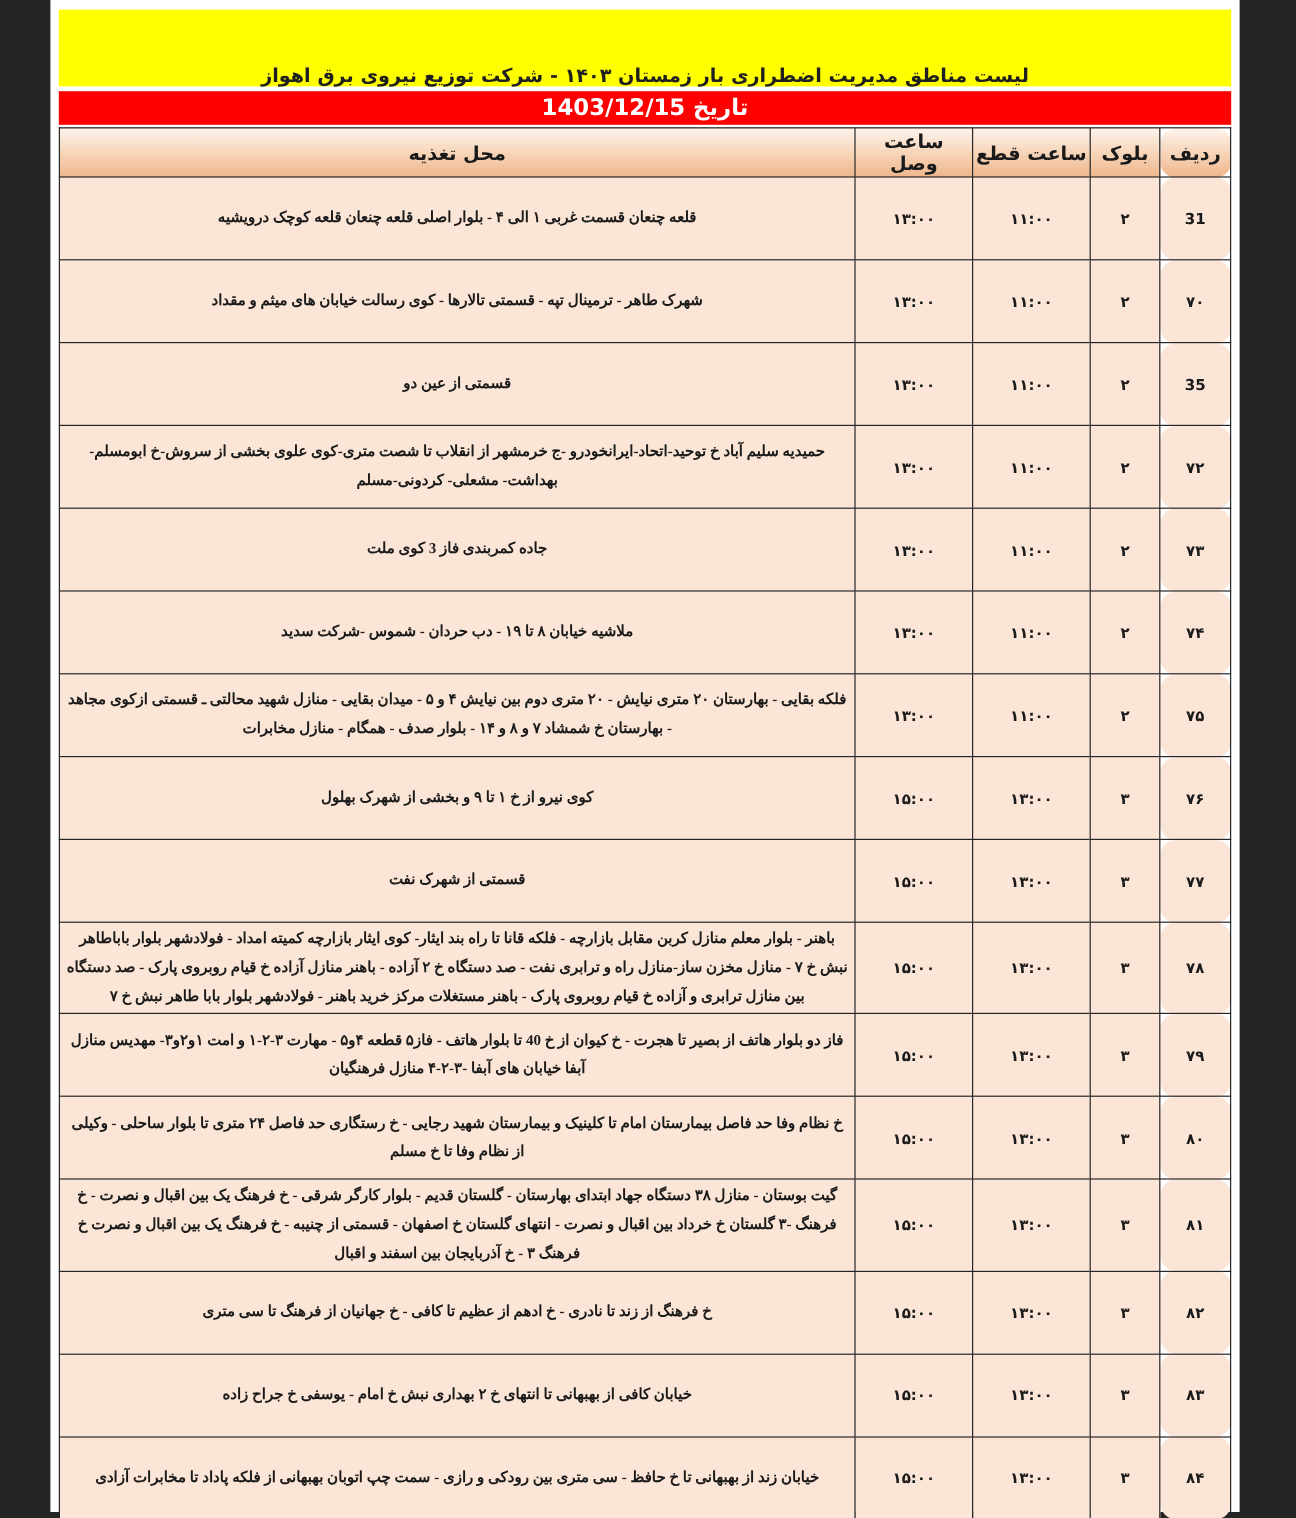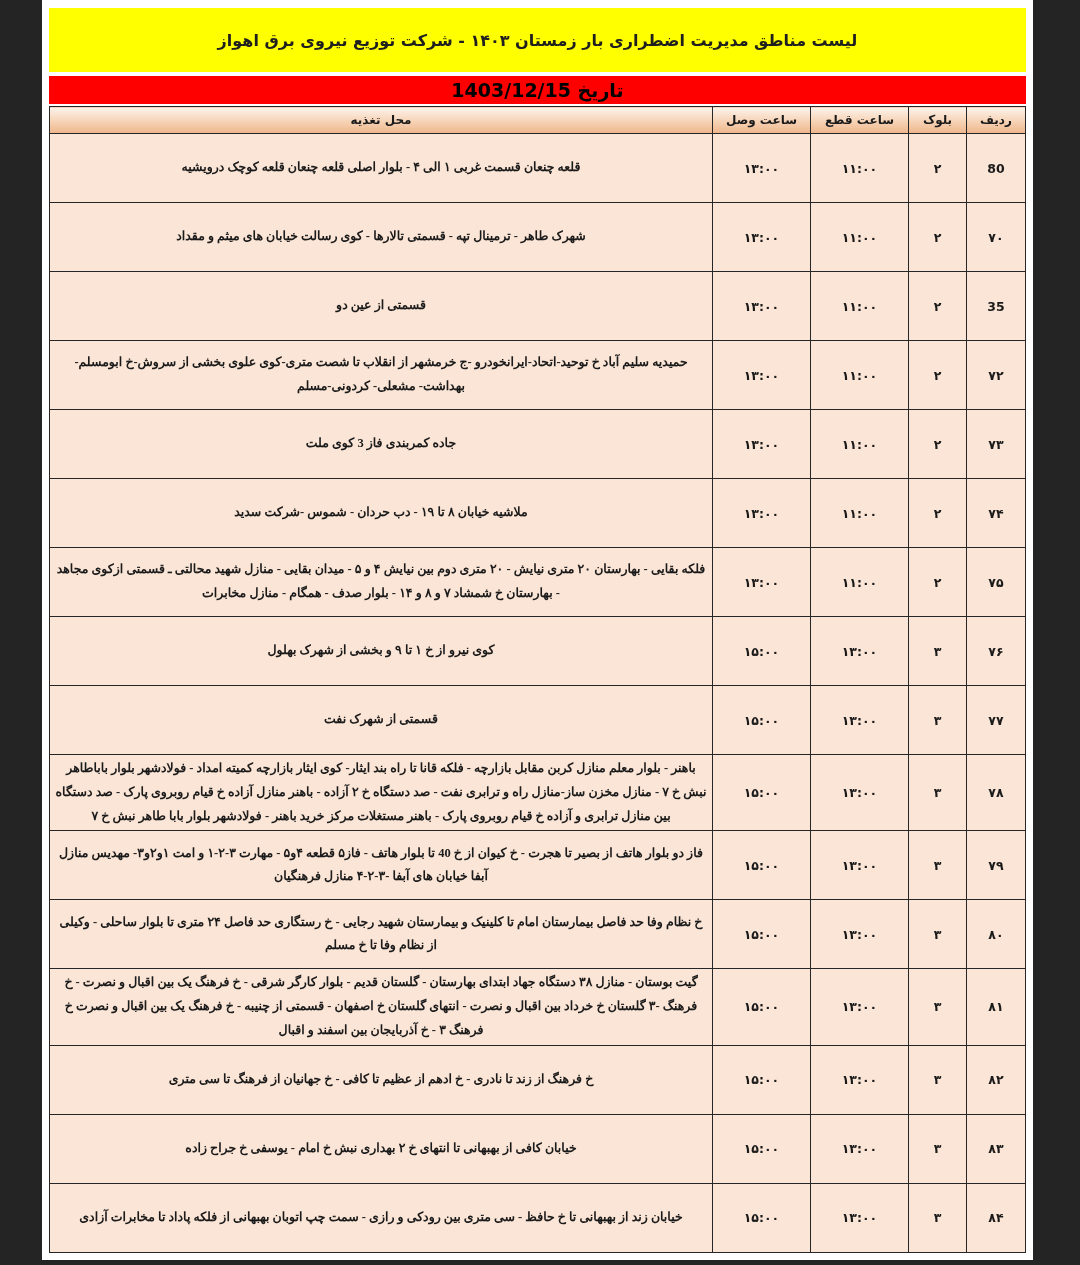--- a/index.html
+++ b/index.html
@@ -24,40 +24,40 @@
     width: 991px;
     height: 1260px;
     background: #ffffff;
     box-sizing: border-box;
     padding: 8px 7px 0 7px;
   }
   .banner-title {
     background: #ffff00;
     height: 64px;
     display: flex;
-    align-items: center;
+    align-items: flex-end;
     justify-content: center;
     text-align: center;
   }
   .banner-title span {
     color: #1f1f1f;
     font-size: 16px;
     font-weight: bold;
     direction: rtl;
   }
   .banner-date {
     background: #ff0000;
     height: 28px;
     margin-top: 4px;
     display: flex;
     align-items: center;
     justify-content: center;
   }
   .banner-date span {
-    color: #000000;
+    color: #ffffff;
     font-size: 19px;
     font-weight: bold;
     direction: rtl;
     line-height: 1;
   }
   table.outage {
     width: 100%;
     margin-top: 2px;
     border-collapse: collapse;
     direction: rtl;
@@ -66,37 +66,37 @@
   table.outage th, table.outage td {
     border: 1px solid #262626;
     text-align: center;
     vertical-align: middle;
     font-weight: bold;
     color: #1a1a1a;
   }
   table.outage thead th {
     background: linear-gradient(to bottom, #fdf3ec 0%, #f6d2b4 55%, #efb68c 100%);
     height: 24px;
-    font-size: 12px;
+    font-size: 16px;
     padding: 1px 2px;
     margin-top: 32px;
   }
   table.outage tbody td {
     background: #fbe5d6;
     height: 64px;
     font-size: 12.5px;
     padding: 2px 4px;
   }
   td.cell-location {
     padding: 3px 12px;
     line-height: 1.9;
     font-size: 12px;
     font-family: Liberation Serif, serif;
   }
-  .col-row { width: 54px; }
+  .col-row { width: 54px; border-radius: 13px; }
   .col-block { width: 53px; }
   .col-cut { width: 93px; }
   .col-reconnect { width: 93px; }
   .col-location { width: auto; }
 </style>
 </head>
 <body>
 
 <div class="viewer">
   <div class="page">
@@ -114,21 +114,21 @@
         <tr>
           <th class="col-row">ردیف</th>
           <th class="col-block">بلوک</th>
           <th class="col-cut">ساعت قطع</th>
           <th class="col-reconnect">ساعت وصل</th>
           <th class="col-location">محل تغذیه</th>
         </tr>
       </thead>
       <tbody>
   <tr>
-    <td class="col-row">80</td>
+    <td class="col-row">31</td>
     <td class="col-block">۲</td>
     <td class="col-cut">۱۱:۰۰</td>
     <td class="col-reconnect">۱۳:۰۰</td>
     <td class="col-location cell-location">قلعه چنعان قسمت غربی ۱ الی ۴ - بلوار اصلی قلعه چنعان قلعه کوچک درویشیه</td>
   </tr>
 
   <tr>
     <td class="col-row">۷۰</td>
     <td class="col-block">۲</td>
     <td class="col-cut">۱۱:۰۰</td>

